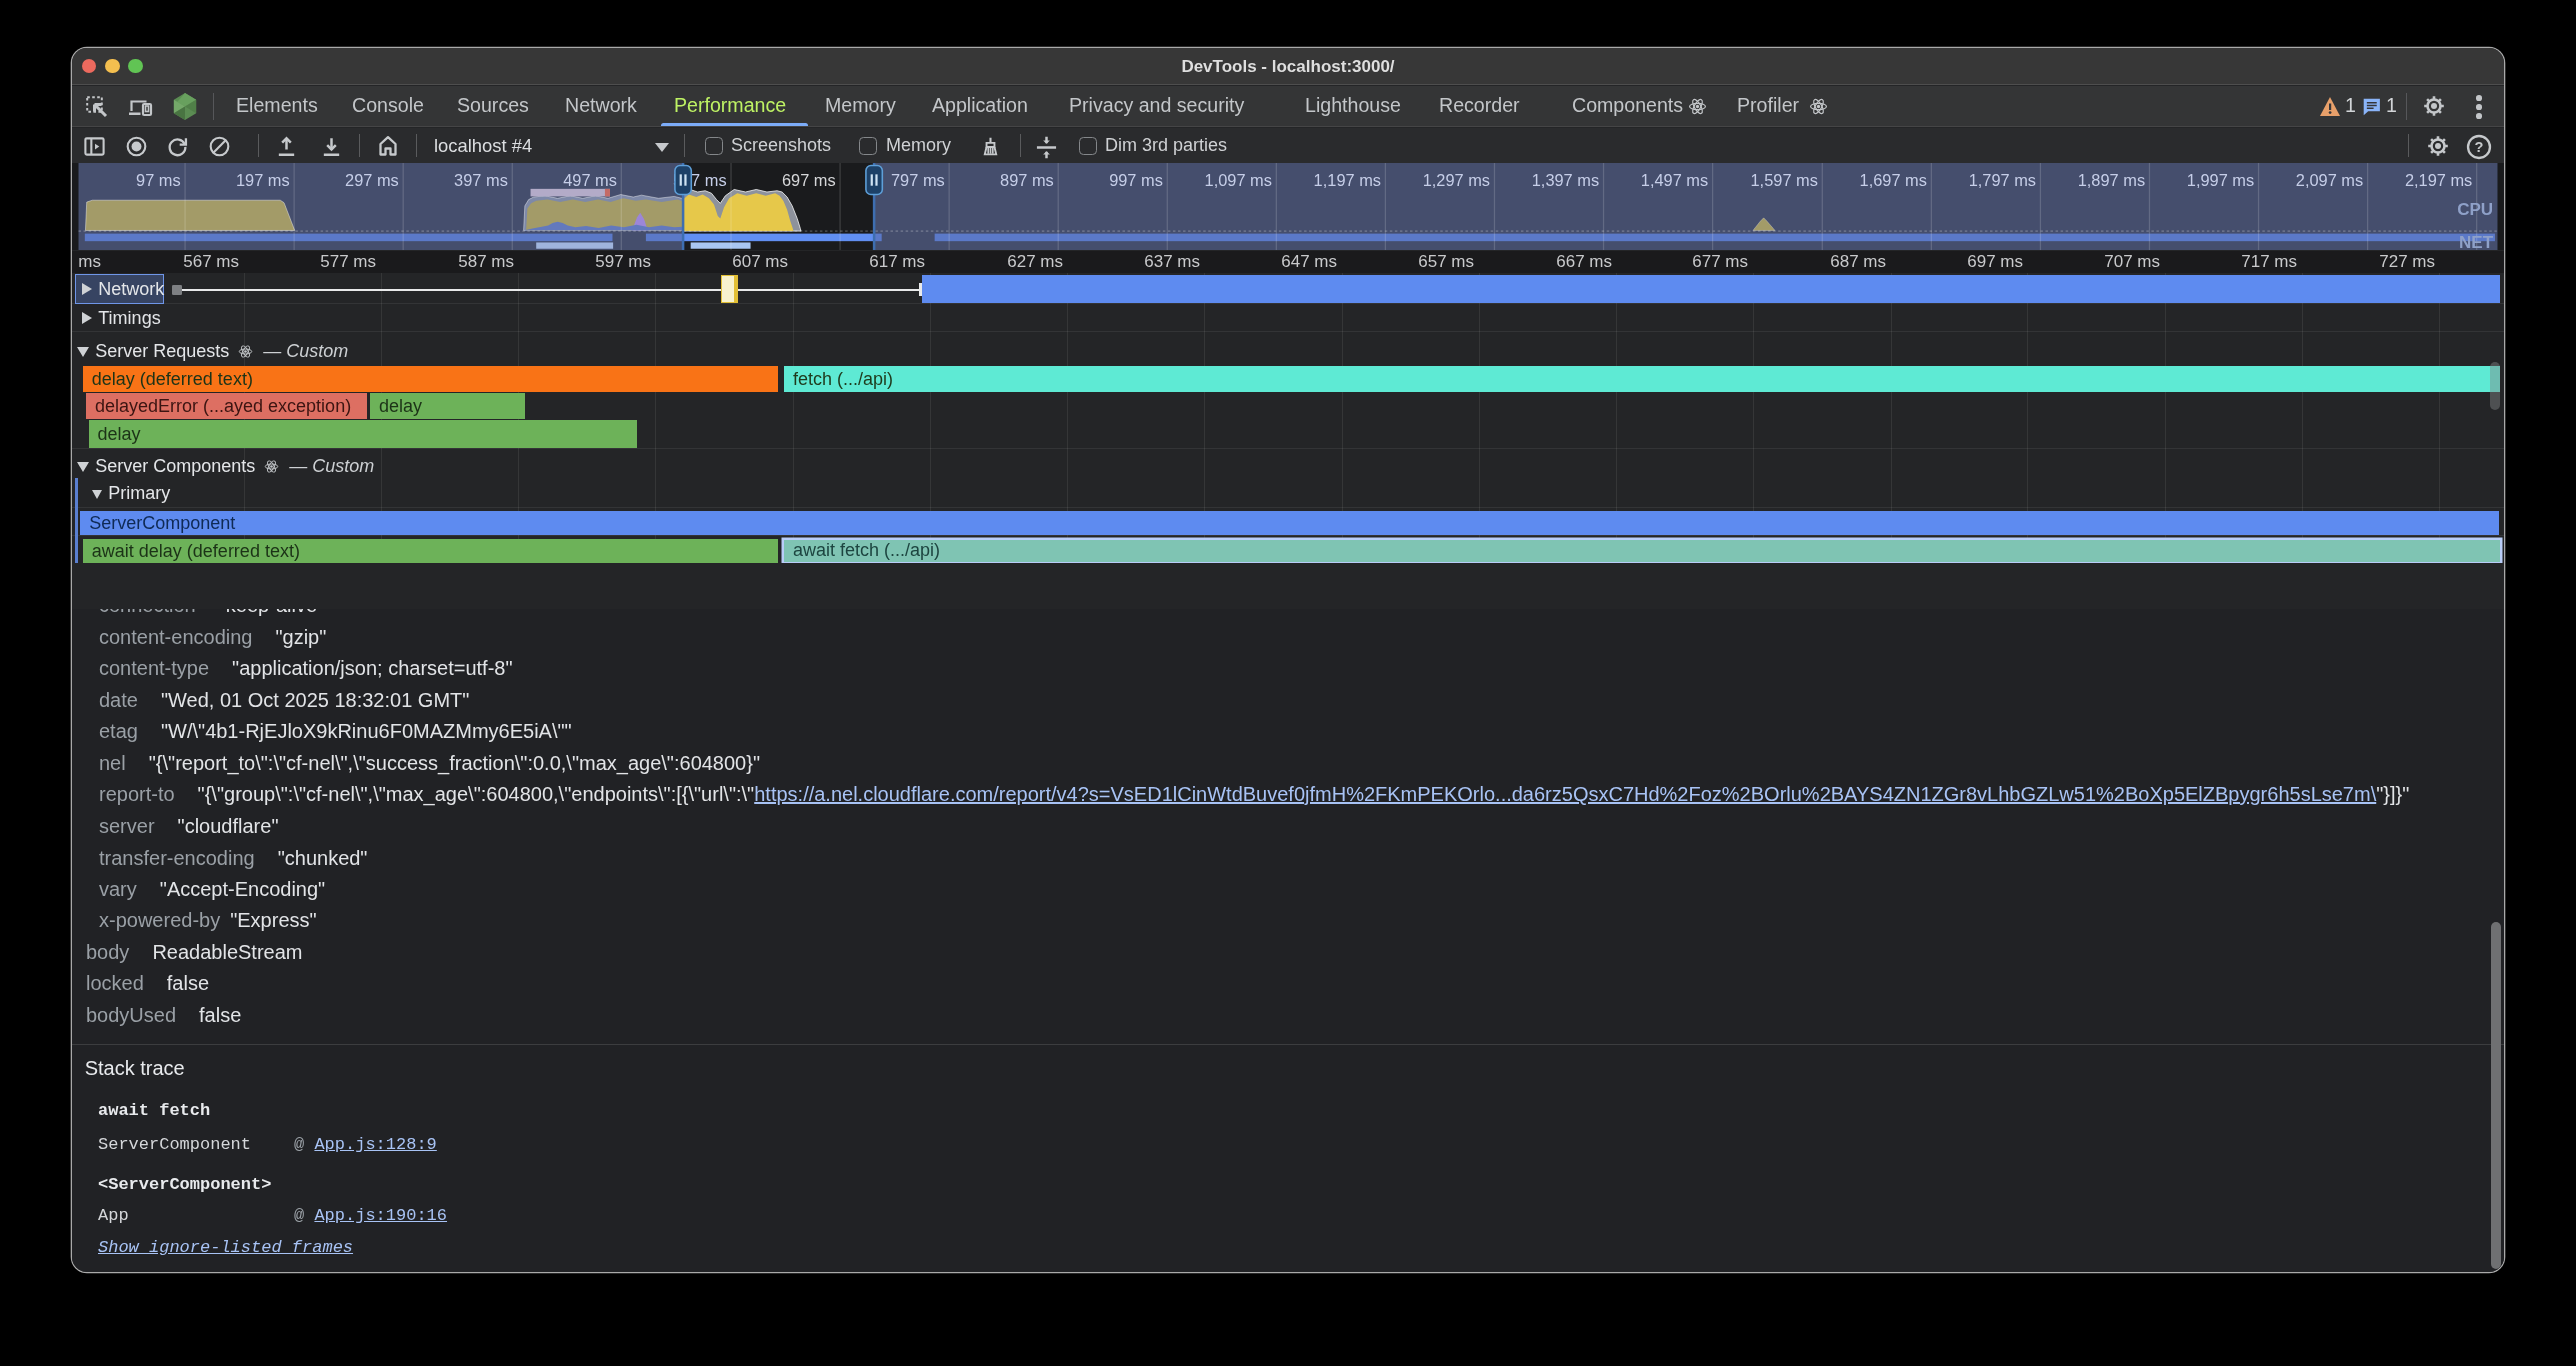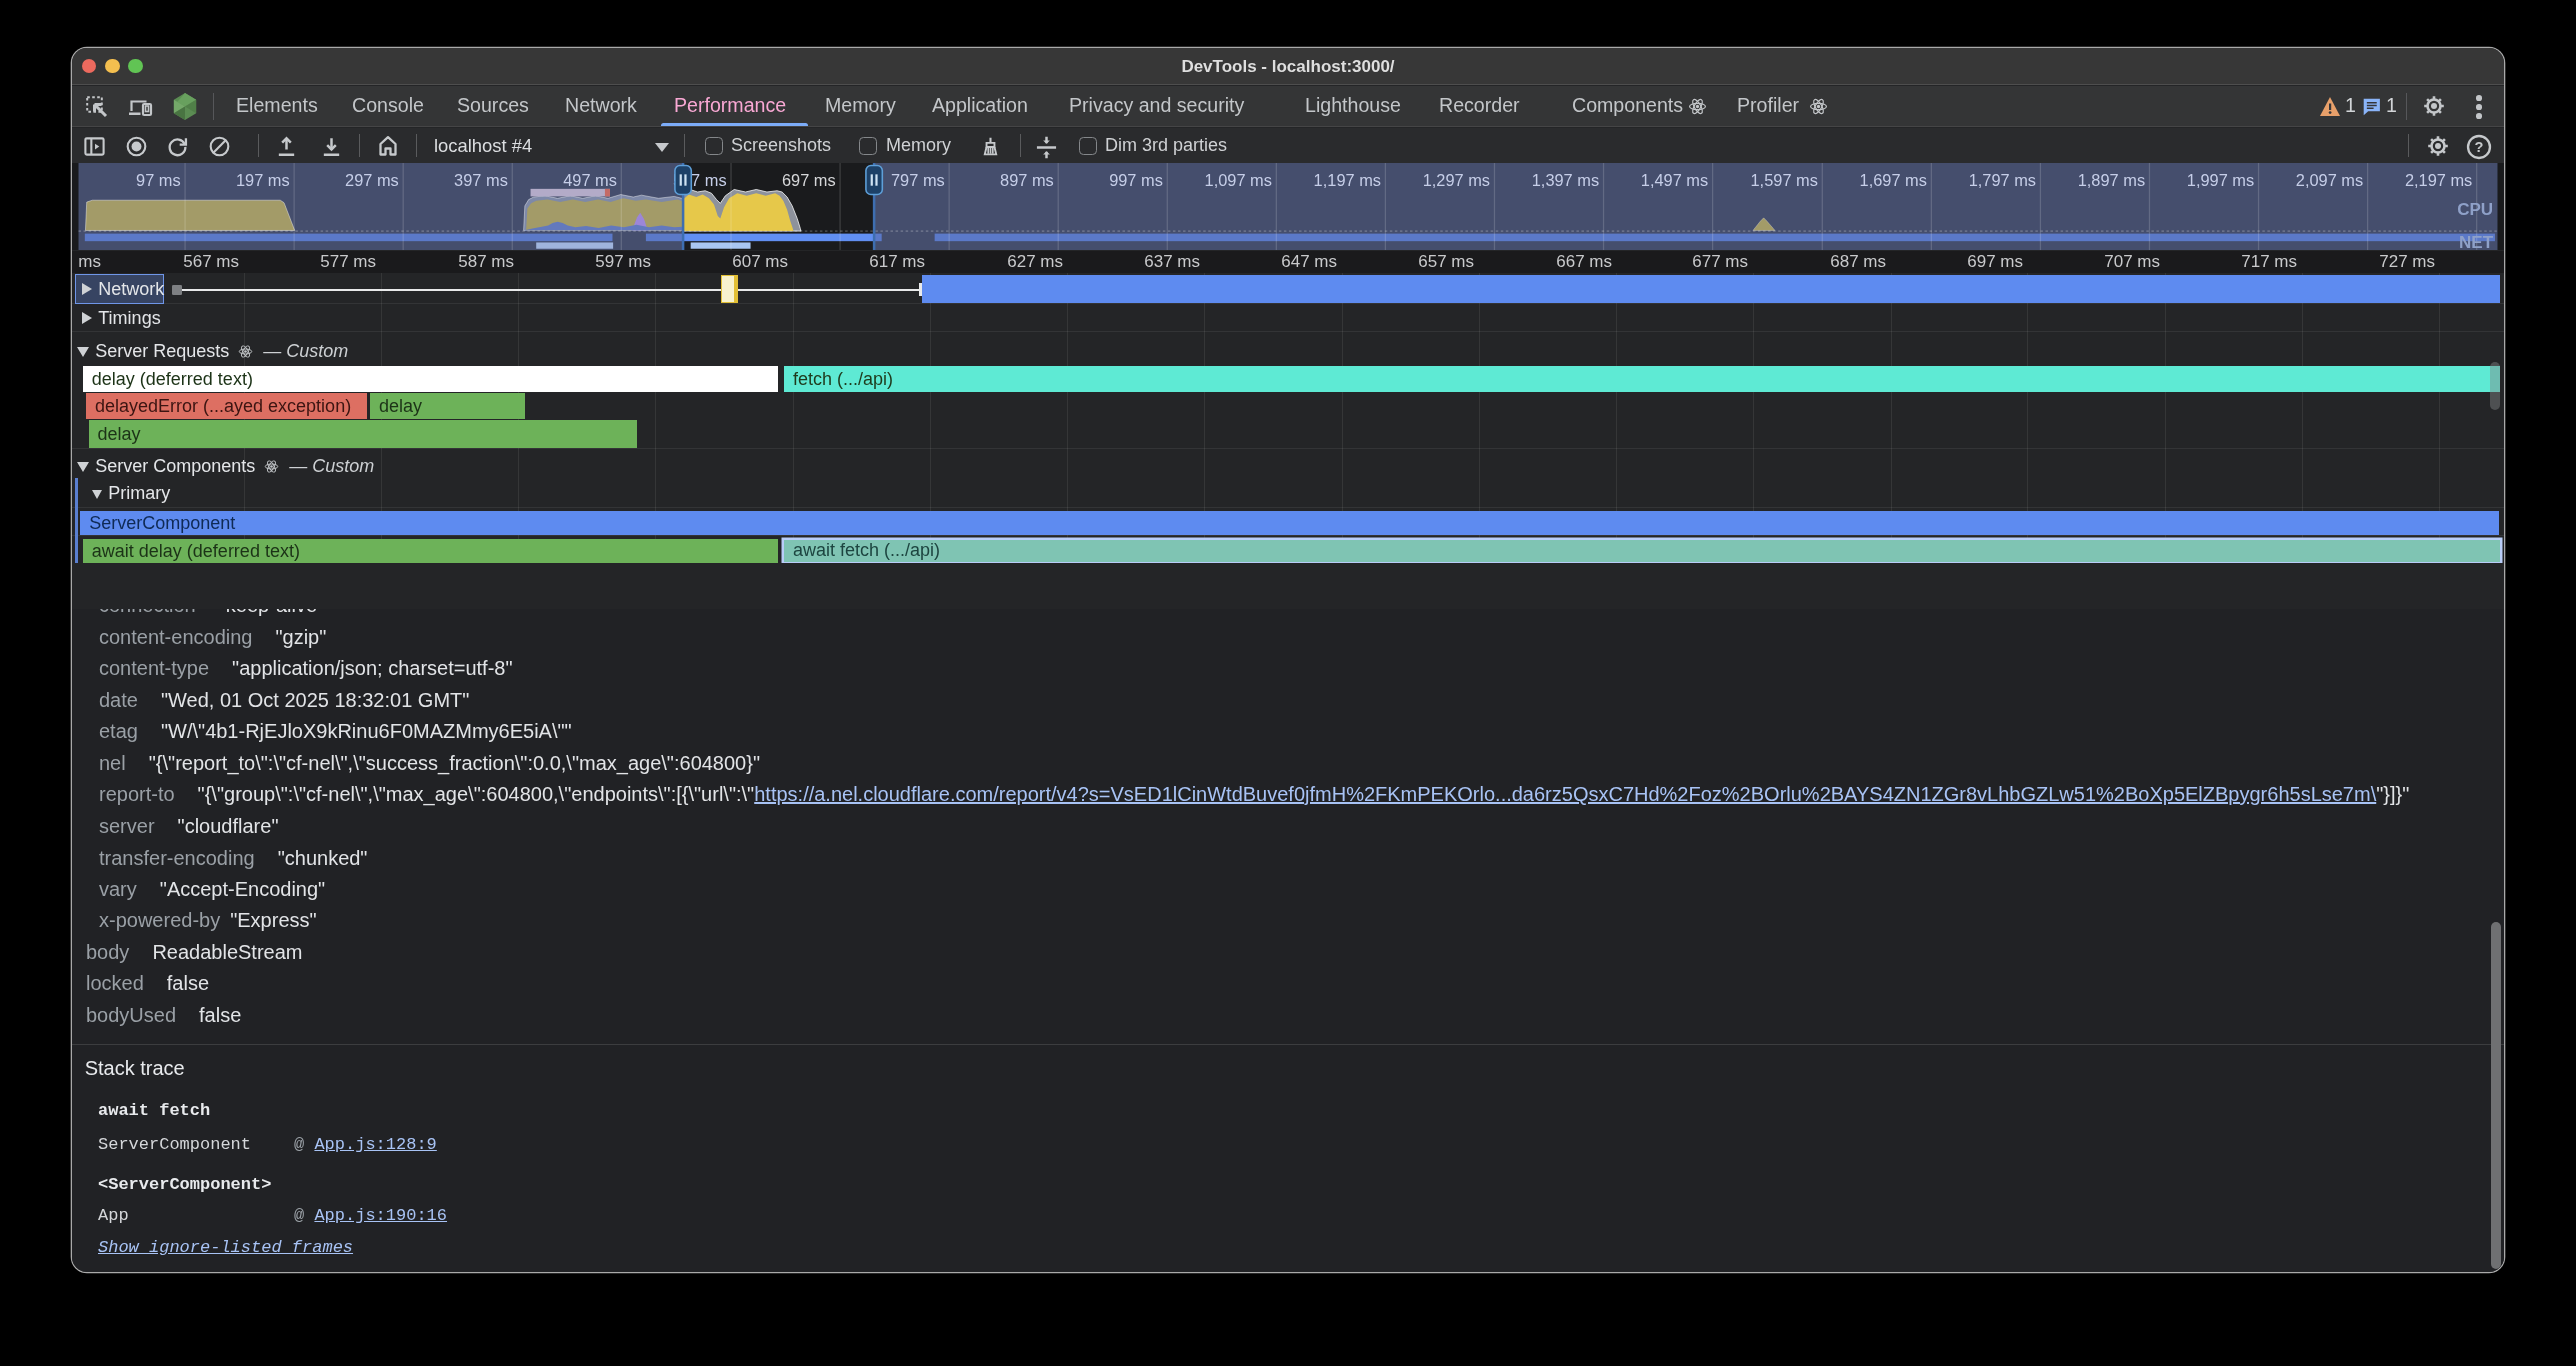--- a/index.html
+++ b/index.html
@@ -11,21 +11,21 @@
     box-shadow:0 0 0 1.3px #a9a9a9;
   }
   
   #titlebar { position:absolute; left:0; top:0; width:100%; height:37px; background:#373737; border-bottom:1.3px solid #4e4e4e;}
   .tl { position:absolute; top:10.8px; width:14.6px; height:14.6px; border-radius:50%; }
   #title { position:absolute; top:0; left:0; width:100%; height:37px; line-height:37px; text-align:center;
            color:#dedede; font-size:17px; font-weight:bold; }
   
   #tabbar { position:absolute; left:0; top:38px; width:100%; height:41px; background:#343536; border-bottom:1.3px solid #454546; }
   .tab { position:absolute; top:0; height:39px; line-height:39px; color:#c3c6c9; font-size:19.6px; white-space:nowrap; }
-  .tabsel { color:#f9a8d4; }
+  .tabsel { color:#bef264; }
   #perfunderline { position:absolute; top:37px; height:3.2px; background:#7cacf8; border-radius:2.5px 2.5px 0 0; }
   
   #toolbar { position:absolute; left:0; top:80px; width:100%; height:37px; background:#2a2b2d; border-bottom:1.3px solid #3a3a3c; }
   .vsep { position:absolute; top:6.3px; width:1.3px; height:23px; background:#5a5b5d; }
   .cb { position:absolute; top:9px; width:18.4px; height:18.4px; border:1.9px solid #84878a; border-radius:4.4px; }
   .tlabel { position:absolute; top:0; height:35px; line-height:35px; color:#cfd1d4; font-size:18px; white-space:nowrap; }
   
   #overview { position:absolute; left:0; top:115px; width:2432px; height:87px; background:#191a1c; }
   
   #ruler { position:absolute; left:0; top:203px; width:100%; height:22px; background:#1a1a1c; }
@@ -376,21 +376,21 @@
       <svg style="vertical-align:-1.9px;margin-left:3.8px" width="15" height="15" viewBox="0 0 24 24">
           <g fill="none" stroke="#c3c6c9" stroke-width="1.5">
             <ellipse cx="12" cy="12" rx="10" ry="4"></ellipse>
             <ellipse cx="12" cy="12" rx="10" ry="4" transform="rotate(60 12 12)"></ellipse>
             <ellipse cx="12" cy="12" rx="10" ry="4" transform="rotate(120 12 12)"></ellipse>
           </g>
           <circle cx="12" cy="12" r="2.1" fill="#c3c6c9"></circle>
         </svg>
       <span style="color:#cdd0d3">&nbsp;— <i>Custom</i></span></div>
 
-    <div class="bar" style="left:10.8px;top:93px;width:695px;background:#ffffff">delay (deferred text)</div>
+    <div class="bar" style="left:10.8px;top:93px;width:695px;background:#f97316">delay (deferred text)</div>
     <div class="bar" style="left:712px;top:93px;width:1716px;background:#5eead4;color:#1e3a1c">fetch (.../api)</div>
 
     <div class="bar" style="left:14px;top:120px;width:281px;background:#dd6f62;color:#3c1512">delayedError (...ayed exception)</div>
     <div class="bar" style="left:298px;top:120px;width:155px;background:#6db259">delay</div>
 
     <div class="bar" style="left:16.5px;top:147px;width:548px;height:28px;line-height:28px;background:#6db259">delay</div>
 
     <div class="trklabel" style="left:5px;top:183px"><span class="tri-d"></span>Server Components
       <svg style="vertical-align:-1.9px;margin-left:3.8px" width="15" height="15" viewBox="0 0 24 24">
           <g fill="none" stroke="#c3c6c9" stroke-width="1.5">

